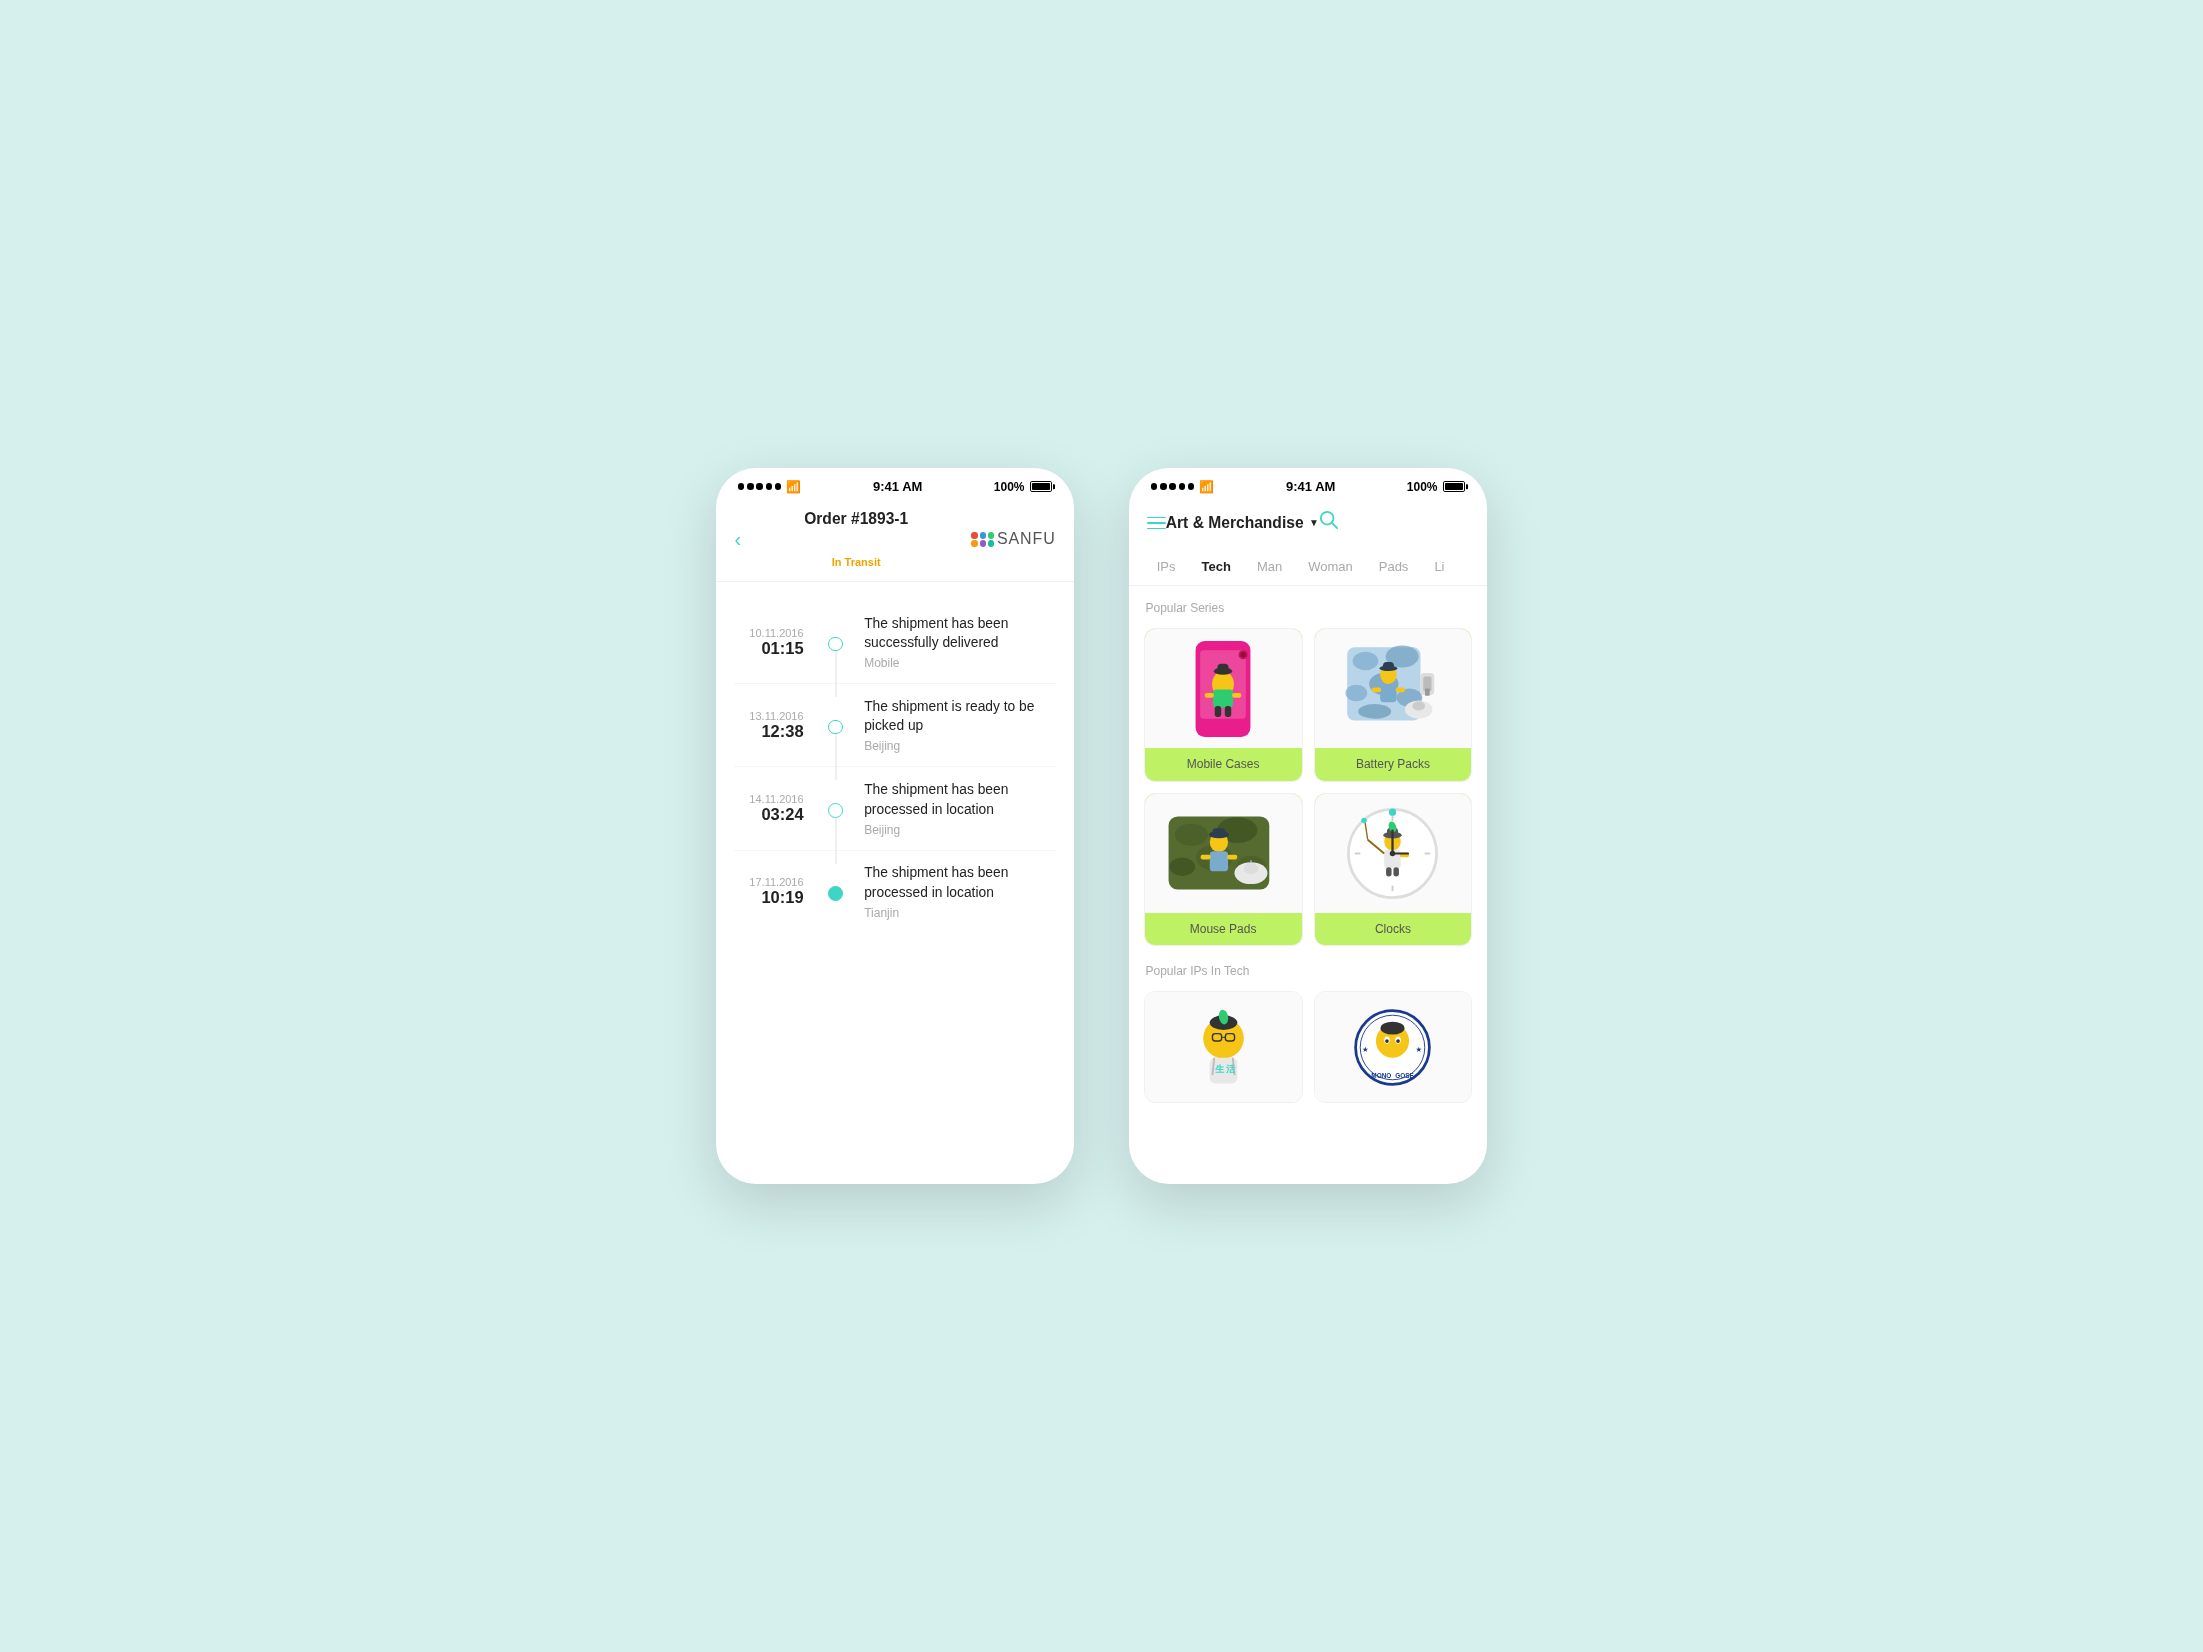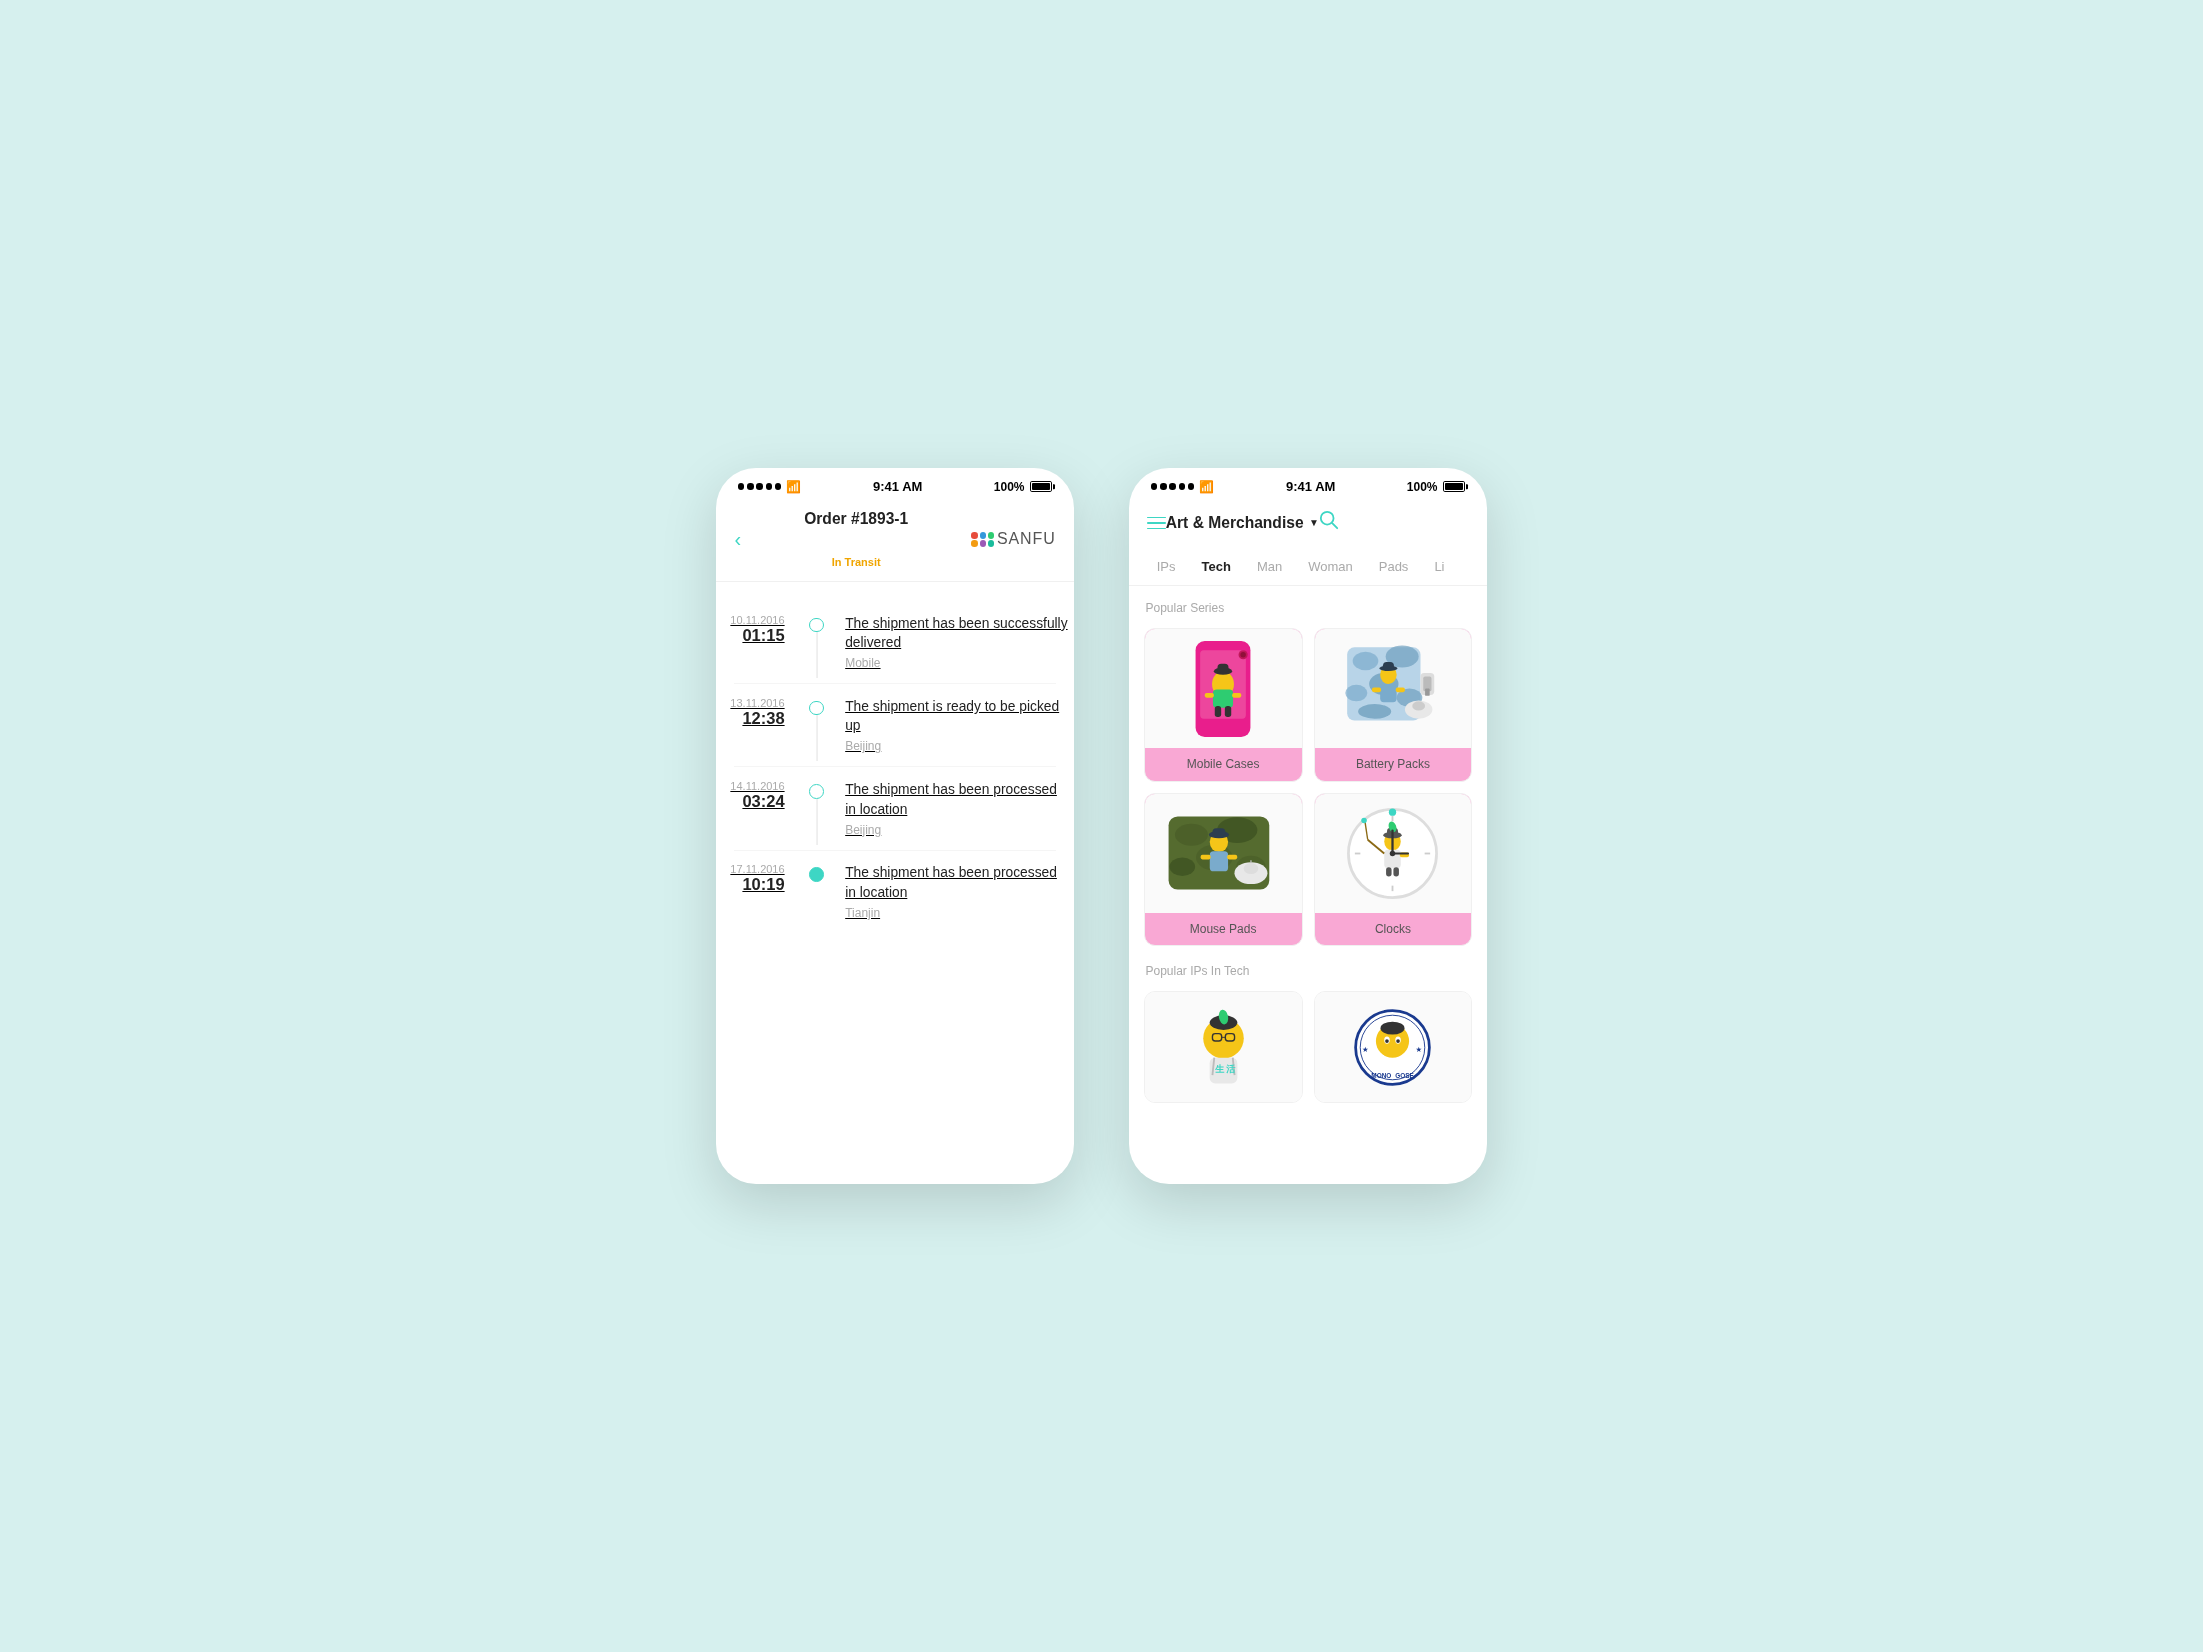--- a/index.html
+++ b/index.html
@@ -166,24 +166,23 @@
 
     
     .timeline {
       flex: 1;
       padding: 18.4px 0;
       overflow-y: auto;
     }
 
     .timeline-item {
       display: flex;
-      align-items: flex-start;
-      padding: 13px 4px;
+      align-items: center;
+      padding: 13px 23px;
       position: relative;
-      text-decoration: underline;
     }
 
     .timeline-date {
       width: 83px;
       text-align: right;
       flex-shrink: 0;
       padding-right: 18.4px;
     }
 
     .date-day {
@@ -348,21 +347,21 @@
     }
 
     .product-grid {
       display: grid;
       grid-template-columns: 1fr 1fr;
       gap: 11px;
       margin-bottom: 18.4px;
     }
 
     .product-card {
-      background: #f9a8d4;
+      background: #bef264;
       border-radius: 11px;
       border: 0.9px solid #f0f0f0;
       overflow: hidden;
       cursor: pointer;
     }
 
     .product-image-area {
       width: 100%;
       height: 119px;
       display: flex;

